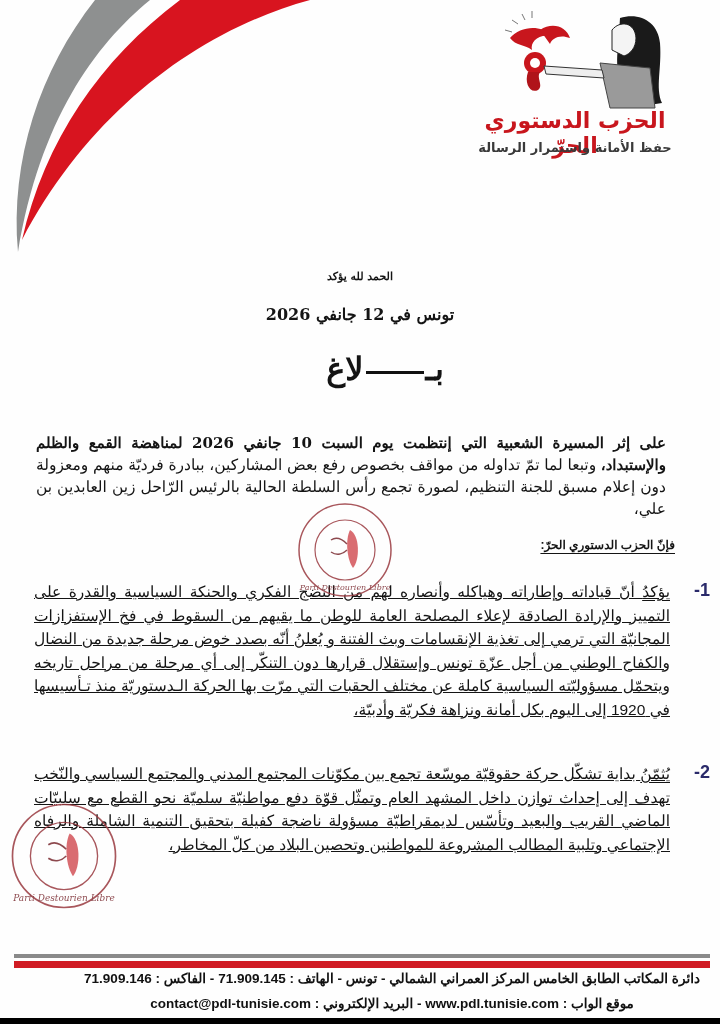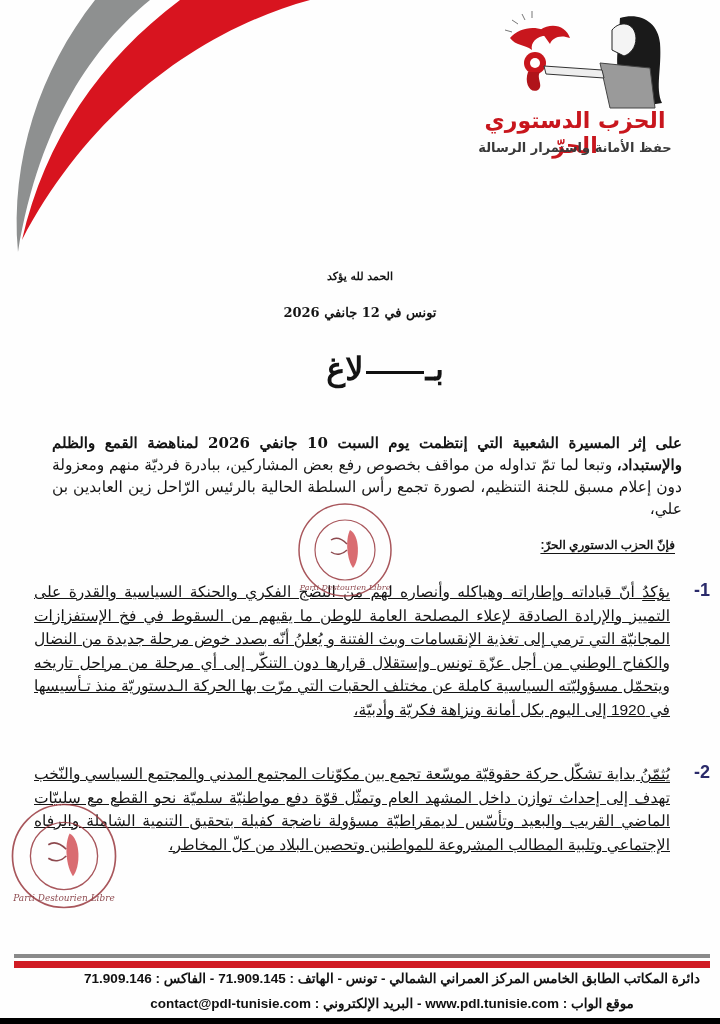--- a/index.html
+++ b/index.html
@@ -21,25 +21,25 @@
       position: absolute; right: 45px; top: 140px; width: 200px;
       text-align: center; direction: rtl;
       font-family: "DejaVu Sans", sans-serif; font-weight: bold;
       font-size: 13px; color: #3a3a3a;
     }
     .center-line {
       position: absolute; left: 0; width: 720px; text-align: center; direction: rtl;
       font-family: "DejaVu Serif", serif; font-weight: bold;
     }
     .praise { top: 270px; font-size: 11px; }
-    .date { top: 305px; font-size: 13px; }
+    .date { top: 305px; font-size: 16px; }
     .title { top: 350px; font-size: 32px; letter-spacing: 0; padding-left: 25px; }
     .title .stretch { display: inline-block; width: 58px; border-bottom: 3px solid #111; vertical-align: 6px; margin: 0 2px; }
     .para {
-      position: absolute; left: 52px; width: 630px; direction: rtl; text-align: justify;
+      position: absolute; left: 36px; width: 630px; direction: rtl; text-align: justify;
       font-family: "Liberation Sans", sans-serif; font-size: 15.5px; line-height: 22px;
     }
     .intro { top: 432px; }
     .intro .first { font-family: "DejaVu Serif", serif; font-weight: bold; font-size: 15px; }
     .section-head {
       position: absolute; right: 45px; top: 538px; direction: rtl;
       font-family: "Liberation Sans", sans-serif; font-weight: bold; font-size: 12px;
       text-decoration: underline; text-underline-offset: 4px; margin-left: 32px;
     }
     .item { position: absolute; left: 30px; width: 690px; direction: rtl; }

